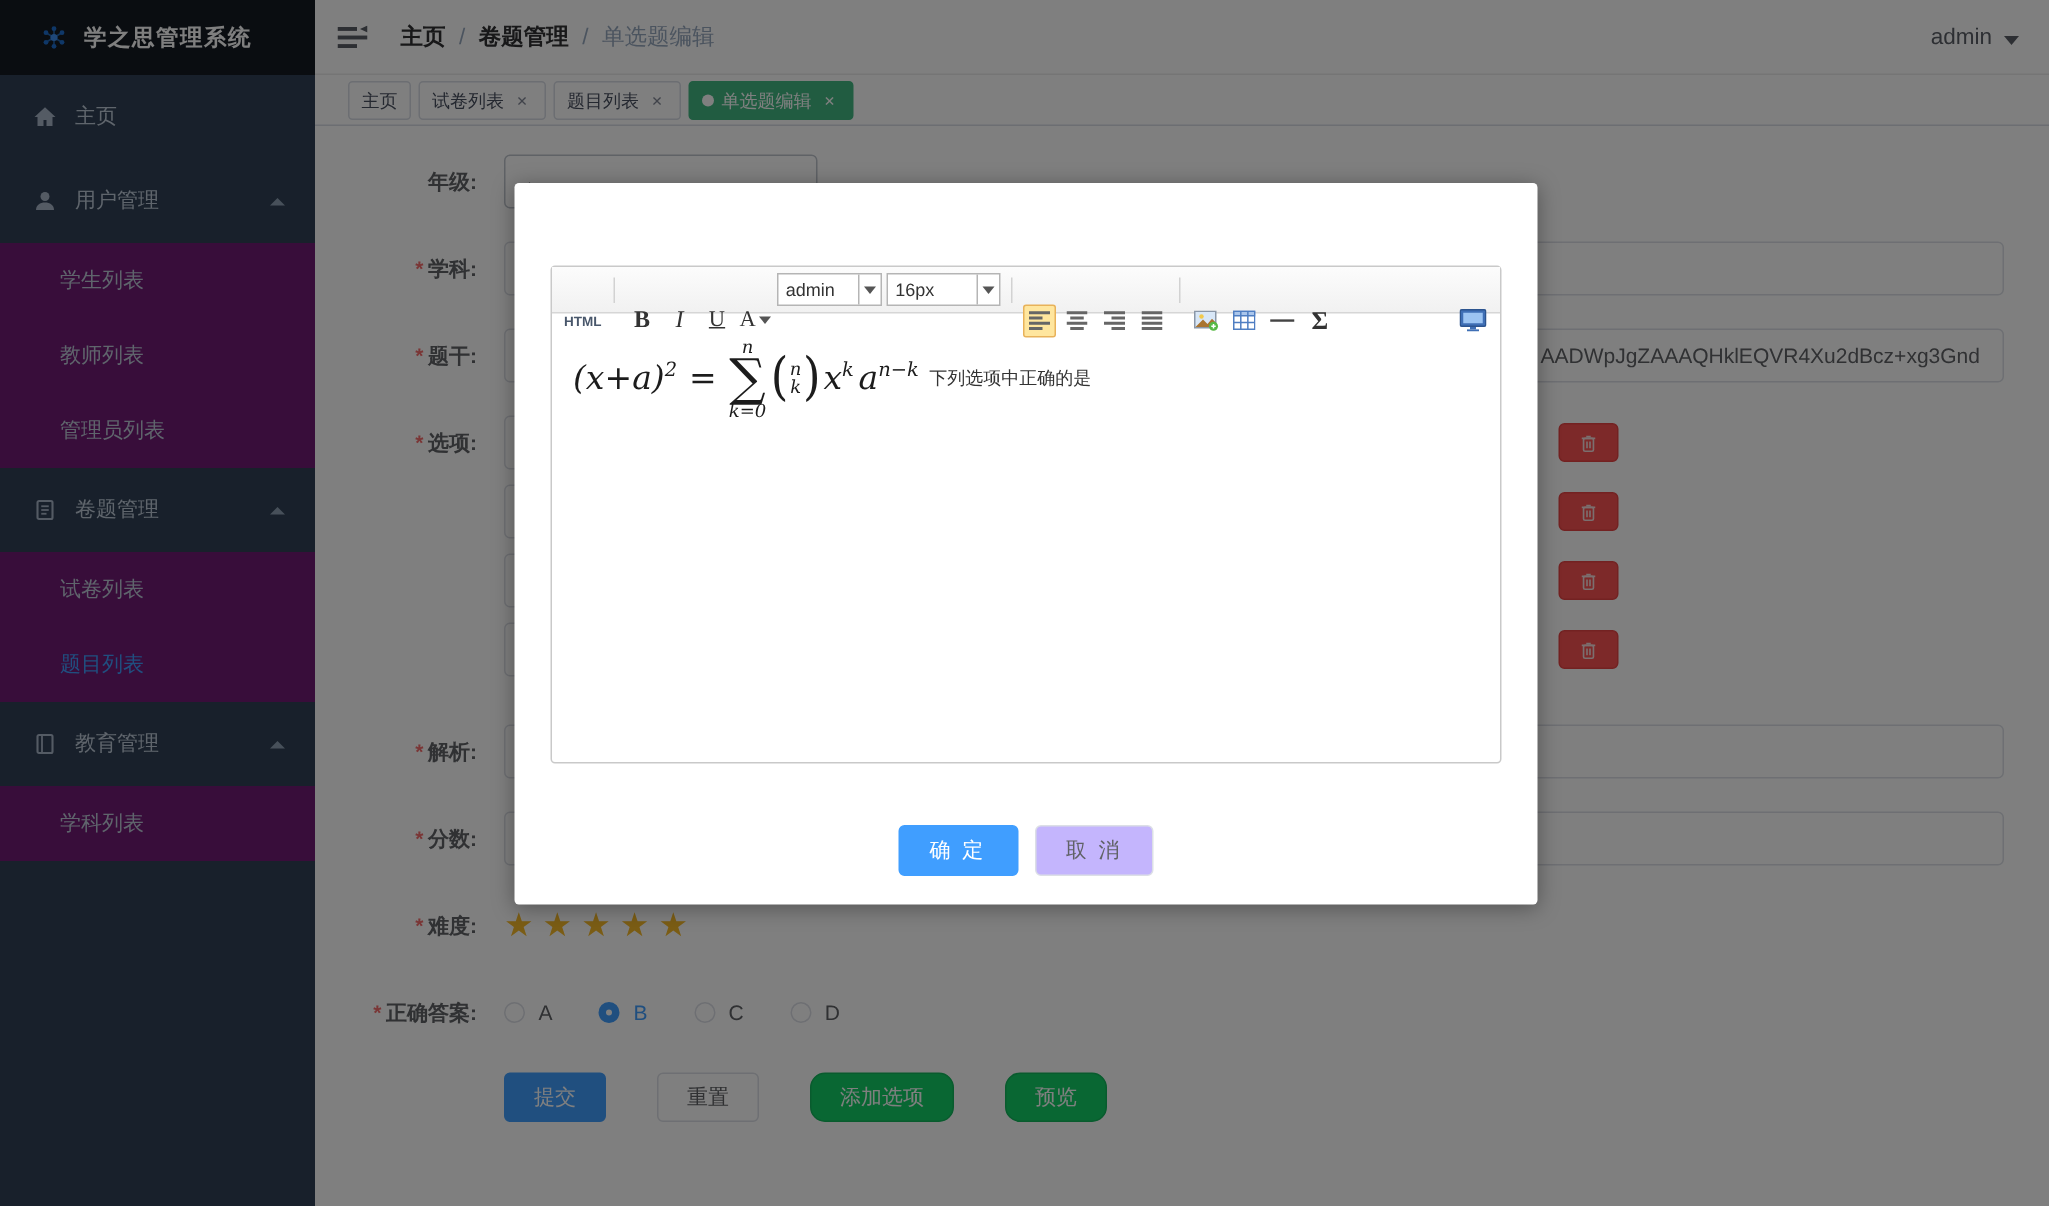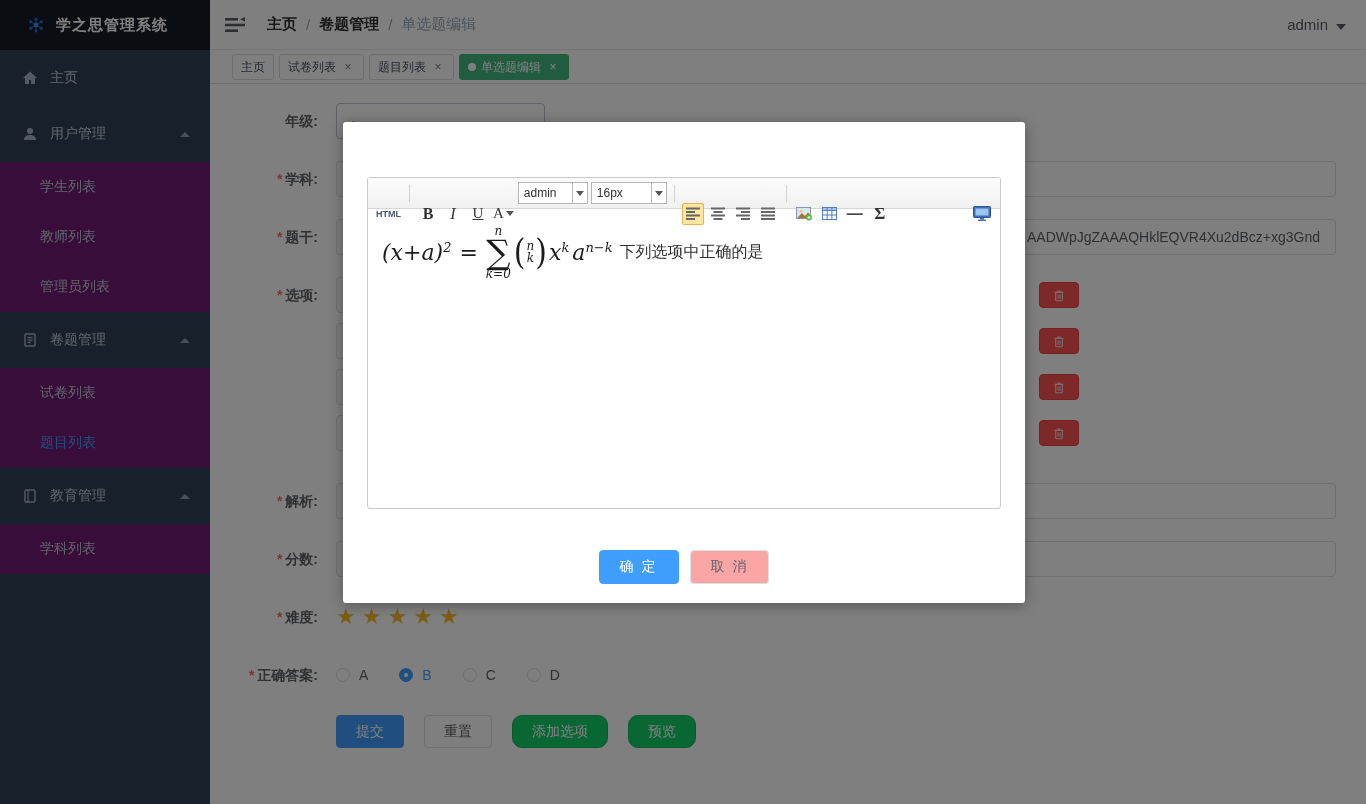--- a/index.html
+++ b/index.html
@@ -56,21 +56,21 @@
   .star { color:#F7BA2A; font-size:22px; }
   .radios { display:flex; align-items:center; height:36px; }
   .radio-item { display:flex; align-items:center; margin-right:31px; cursor:pointer; }
   .rcirc { width:14px; height:14px; border:1px solid #dcdfe6; border-radius:50%; background:#fff; }
   .radio-item.checked .rcirc { background:#409EFF; border-color:#409EFF; position:relative; }
   .radio-item.checked .rcirc::after { content:""; position:absolute; left:4px; top:4px; width:4px; height:4px; background:#fff; border-radius:50%; }
   .rlabel { margin-left:9px; font-size:14px; color:#606266; }
   .radio-item.checked .rlabel { color:#409EFF; }
   .actions { display:flex; margin-top:23px; }
   .btn { height:33px; padding:0 19px; border-radius:4px; font-size:14px; display:flex; align-items:center; cursor:pointer; border:1px solid transparent; }
-  .btn + .btn { margin-left:20px; }
+  .btn + .btn { margin-left:34px; }
   .btn-primary { background:#409EFF; border-color:#409EFF; color:#fff; }
   .btn-plain { background:#fff; border-color:#dcdfe6; color:#606266; }
   .btn-success { background:#13ce66; border-color:#12b75c; color:#fff;border-radius:10px; }
 
   
   .overlay { position:absolute; inset:0; background:rgba(0,0,0,0.5); z-index:50; }
   .modal { position:absolute; left:343px; top:122px; width:682px; height:481px; background:#fff; border-radius:3px; z-index:60; box-shadow:0 2px 14px rgba(0,0,0,.35); }
   .editor { position:absolute; left:24px; top:55px; width:634px; border:1px solid #c9c9c9; border-radius:3px; background:#fff; }
   .ed-toolbar { height:31px; background:linear-gradient(#fcfcfc,#f1f1f1); border-bottom:1px solid #d6d6d6; display:flex; align-items:center; padding:0 7px; gap:3px; }
   .tbtn { min-width:22px; height:22px; display:flex; align-items:center; justify-content:center; border:1px solid transparent; border-radius:2px; color:#333; cursor:pointer;margin-top:41px; }
@@ -96,26 +96,26 @@
   .fsup { font-style:italic; font-size:13px; vertical-align:super; line-height:0; }
   .feq { font-size:22px; margin:0 8px; font-style:normal; }
   .sumstack { display:flex; flex-direction:column; align-items:center; line-height:1; margin-right:3px; }
   .sum-n { font-size:12px; font-style:italic; }
   .sum-sigma { font-size:34px; line-height:.9; }
   .sum-k { font-size:12px; font-style:italic; }
   .binom { display:flex; align-items:center; margin-right:2px; }
   .bparen { font-size:30px; font-weight:400; line-height:1; transform:scaleY(1.15); }
   .bstack { display:flex; flex-direction:column; align-items:center; line-height:1.05; padding:0 1px; }
   .bstack span { font-size:12px; font-style:italic; }
-  .fsuffix { font-family:"Liberation Sans",sans-serif; font-size:16px; color:#333; margin-left:7px; font-style:normal; }
+  .fsuffix { font-family:"Liberation Sans",sans-serif; font-size:12px; color:#333; margin-left:7px; font-style:normal; }
 
   .modal-footer { position:absolute; left:0; right:0; bottom:19px; display:flex; justify-content:center; gap:11px; }
   .mbtn { height:34px; padding:0 20px; border-radius:4px; font-size:14px; display:flex; align-items:center; cursor:pointer; letter-spacing:2px; }
   .mbtn-confirm { background:#409EFF; border:1px solid #409EFF; color:#fff; }
-  .mbtn-cancel { background:#fca5a5; border:1px solid #dcdfe6; color:#606266; }
+  .mbtn-cancel { background:#c4b5fd; border:1px solid #dcdfe6; color:#606266; }
 </style>
 </head>
 <body>
 
 <div class="stage">
 
   <aside class="sidebar">
     <div class="logo-bar">
       <svg class="micon" width="30" height="30" viewBox="0 0 30 30">
         <g stroke="#2565ad" stroke-width="2">

